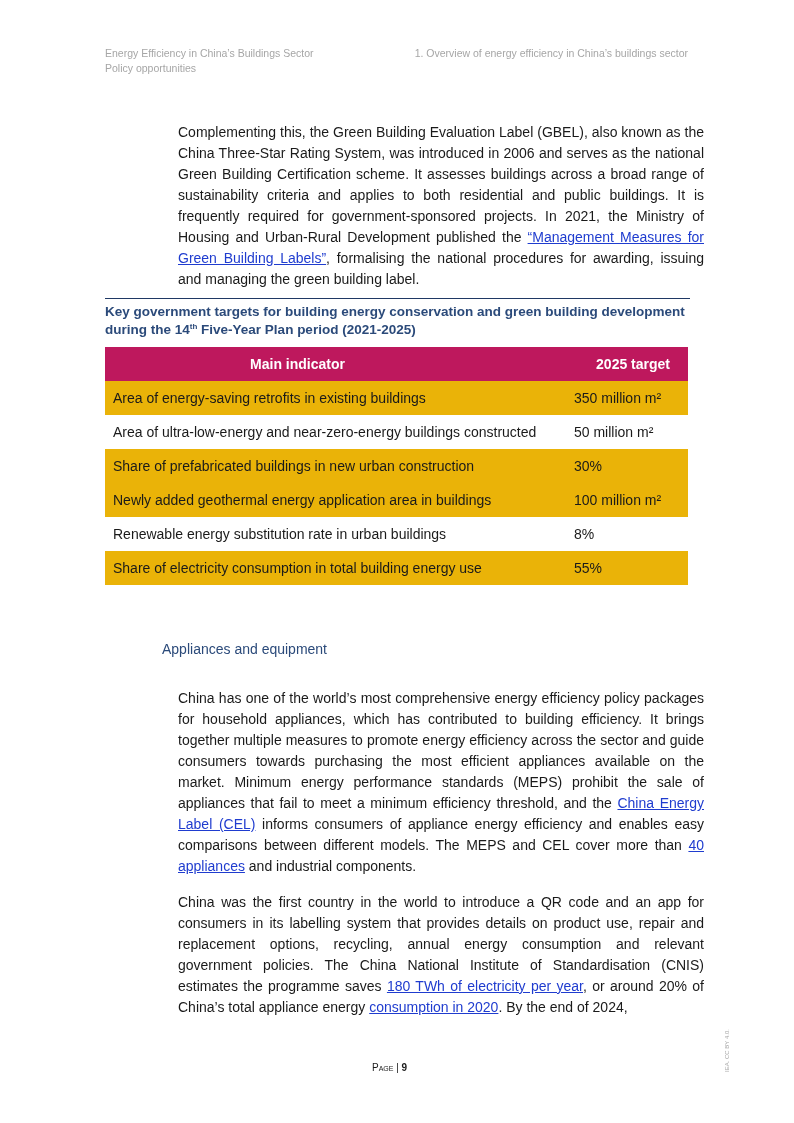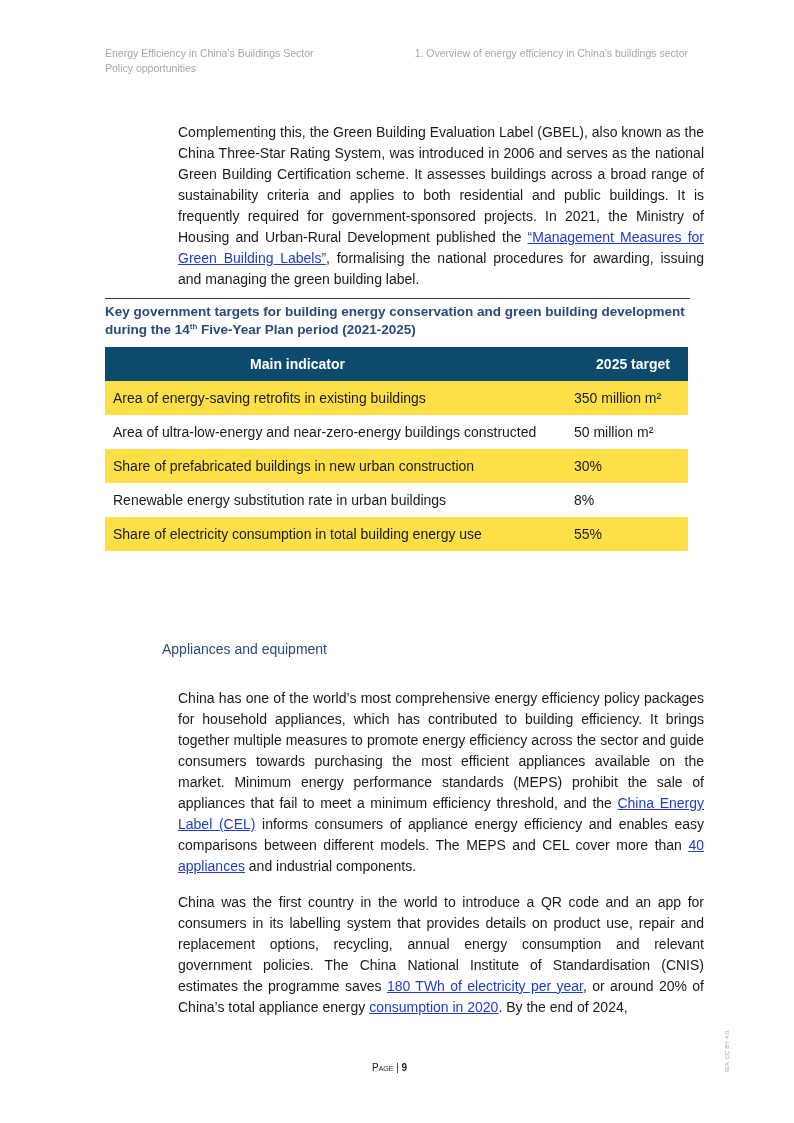--- a/index.html
+++ b/index.html
@@ -9,27 +9,27 @@
   .hdr-left { left: 105px; }
   .hdr-right { left: 410px; width: 278px; text-align: right; }
   .body-text { position: absolute; left: 162px; width: 526px; font-size: 14px; line-height: 21px;
                text-align: justify; color: #1a1a1a; margin: 16px; }
   a.lnk { color: #1f3ccf; text-decoration: underline; }
   .rule { position: absolute; left: 105px; width: 585px; top: 298px; height: 0; border-top: 1px solid #1f3864; }
   .tbl-title { position: absolute; left: 105px; top: 303px; width: 585px; font-size: 13.5px; line-height: 18px;
                font-weight: bold; color: #2b4a7a; }
   .tbl-title sup { font-size: 8px; vertical-align: 5px; line-height: 0; }
   table.tgt { position: absolute; left: 105px; top: 347px; width: 583px; border-collapse: collapse; font-size: 14px; }
-  table.tgt th { background: #0c4a6e; color: #ffffff; height: 34px; font-weight: bold; font-size: 14px; padding: 0; }
+  table.tgt th { background: #be185d; color: #ffffff; height: 34px; font-weight: bold; font-size: 14px; padding: 0; }
   table.tgt th.c1 { text-align: center; padding-right: 80px; }
   table.tgt th.c2 { text-align: right; padding-right: 18px; width: 100px; }
   table.tgt td { height: 34px; padding: 0; color: #1a1a1a; }
   table.tgt td.c1 { padding-left: 8px; }
   table.tgt td.c2 { padding-left: 4px; width: 105px; }
-  table.tgt tr.shade td { background: #fde047; }
+  table.tgt tr.shade td { background: #eab308; }
   .h2 { position: absolute; left: 162px; top: 641px; font-size: 14px; color: #2b4a7a; margin: 0; font-weight: normal; }
   .footer { position: absolute; top: 1062px; left: 372px; font-size: 10px; color: #1a1a1a; }
   .footer .pg { font-variant: small-caps; }
   .footer b { font-weight: bold; }
   .side { position: absolute; left: 724px; top: 1072px; font-size: 6px; color: #a6a6a6;
           transform: rotate(-90deg); transform-origin: left top; white-space: nowrap; }
 </style>
 </head>
 <body>
 
@@ -57,20 +57,24 @@
       <td class="c2">350 million m²</td>
     </tr>
     <tr>
       <td class="c1">Area of ultra-low-energy and near-zero-energy buildings constructed</td>
       <td class="c2">50 million m²</td>
     </tr>
     <tr class="shade">
       <td class="c1">Share of prefabricated buildings in new urban construction</td>
       <td class="c2">30%</td>
     </tr>
+    <tr class="shade">
+      <td class="c1">Newly added geothermal energy application area in buildings</td>
+      <td class="c2">100 million m²</td>
+    </tr>
     <tr>
       <td class="c1">Renewable energy substitution rate in urban buildings</td>
       <td class="c2">8%</td>
     </tr>
     <tr class="shade">
       <td class="c1">Share of electricity consumption in total building energy use</td>
       <td class="c2">55%</td>
     </tr>
   </tbody>
 </table>

